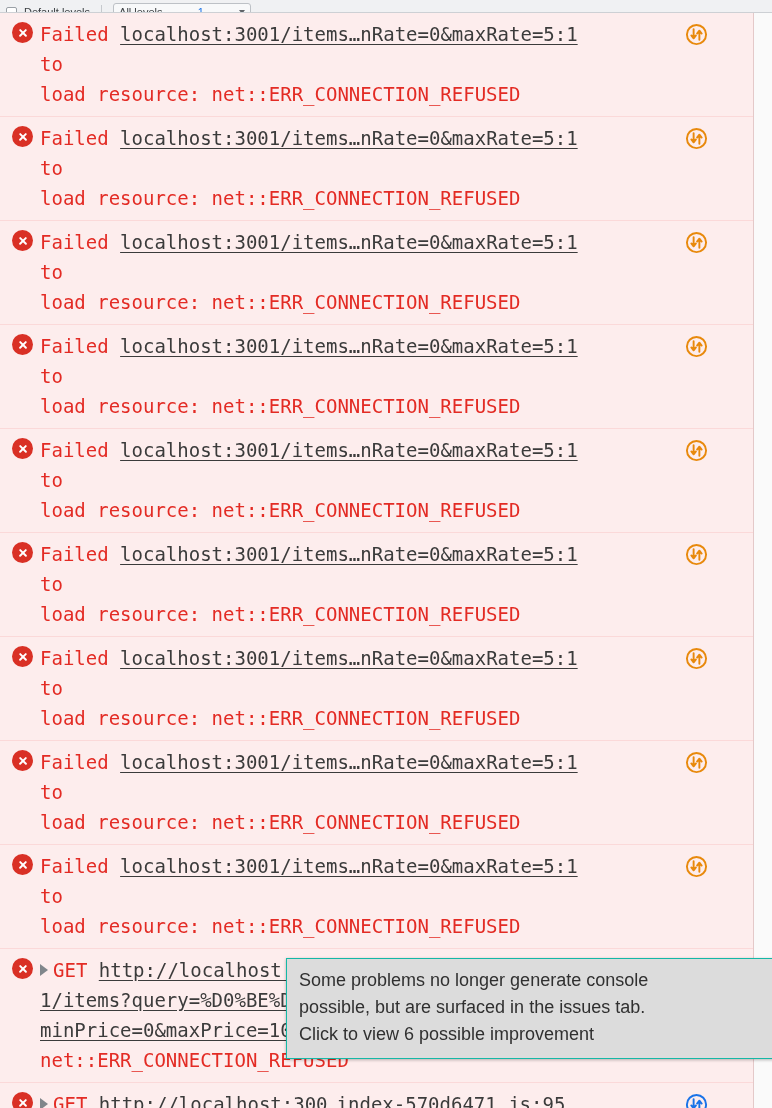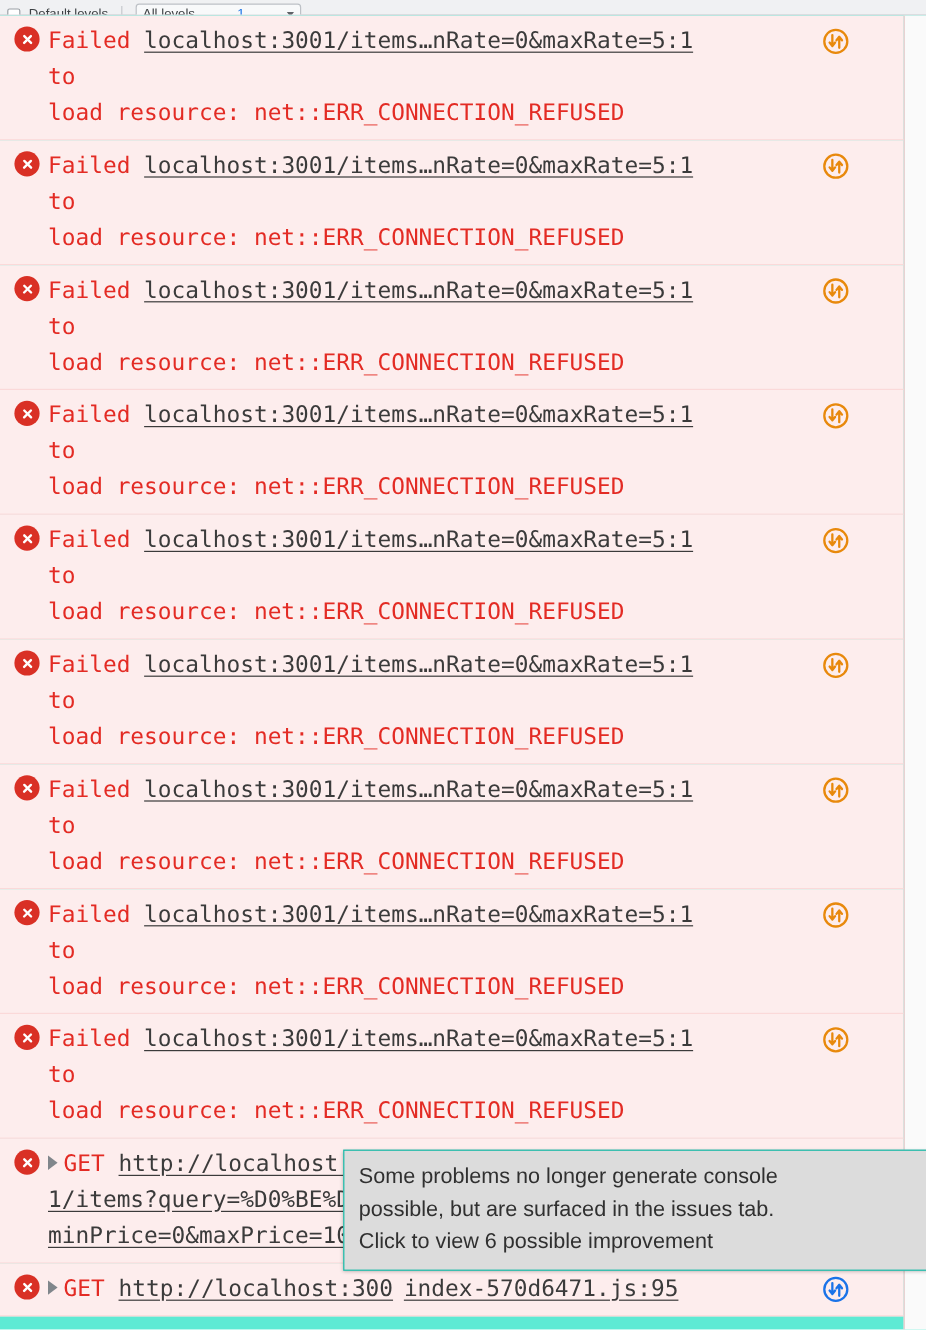--- a/index.html
+++ b/index.html
@@ -49,21 +49,21 @@
   .tb-caret {
     width: 0; height: 0; flex: none;
     border-left: 3px solid transparent; border-right: 3px solid transparent;
     border-top: 4px solid #5f6368;
   }
 
   
   .console {
     position: absolute; top: 13px; left: 0;
     width: 772px; height: 1095px;
-    background: #5eead4;
+    background: #000000;
     overflow: hidden;
   }
   .gutter-right {
     position: absolute; top: 13px; right: 0;
     width: 19px; height: 1095px;
     background: #fafafa;
     border-left: 1px solid #e4c9c9;
     z-index: 3;
   }
 
@@ -349,20 +349,21 @@
         <div class="row-grid">
           <div class="err-icon-cell">
             <span class="err-icon"></span>
           </div>
           <div class="msg">
             <div class="row-head">
               <span class="head-main"><span class="tri"></span><span class="get-verb">GET</span> <span class="link">http://localhost:300</span></span>
               <span class="src-link">index-570d6471.js:95</span>
             </div>
             <div class="link">1/items?query=%D0%BE%D0%B3%D1%83%D1%80%D0%B5%D1%86&amp;sort=name&amp;minPrice=0&amp;maxPrice=10000&amp;minRate=0&amp;maxRate=5</div>
+            <div>net::ERR_CONNECTION_REFUSED</div>
           </div>
         </div>
         <svg class="net-icon blue" viewBox="0 0 24 24" fill="none" stroke="#1a73e8" stroke-width="2">
           <circle cx="12" cy="12" r="10"></circle>
           <path d="M9 6.5 V15.5 M6.6 13 L9 16 L11.4 13" stroke-linecap="round" stroke-linejoin="round"></path>
           <path d="M15 17.5 V8.5 M12.6 11 L15 8 L17.4 11" stroke-linecap="round" stroke-linejoin="round"></path>
         </svg>
       </div>
       <div class="row">
         <div class="row-grid">

